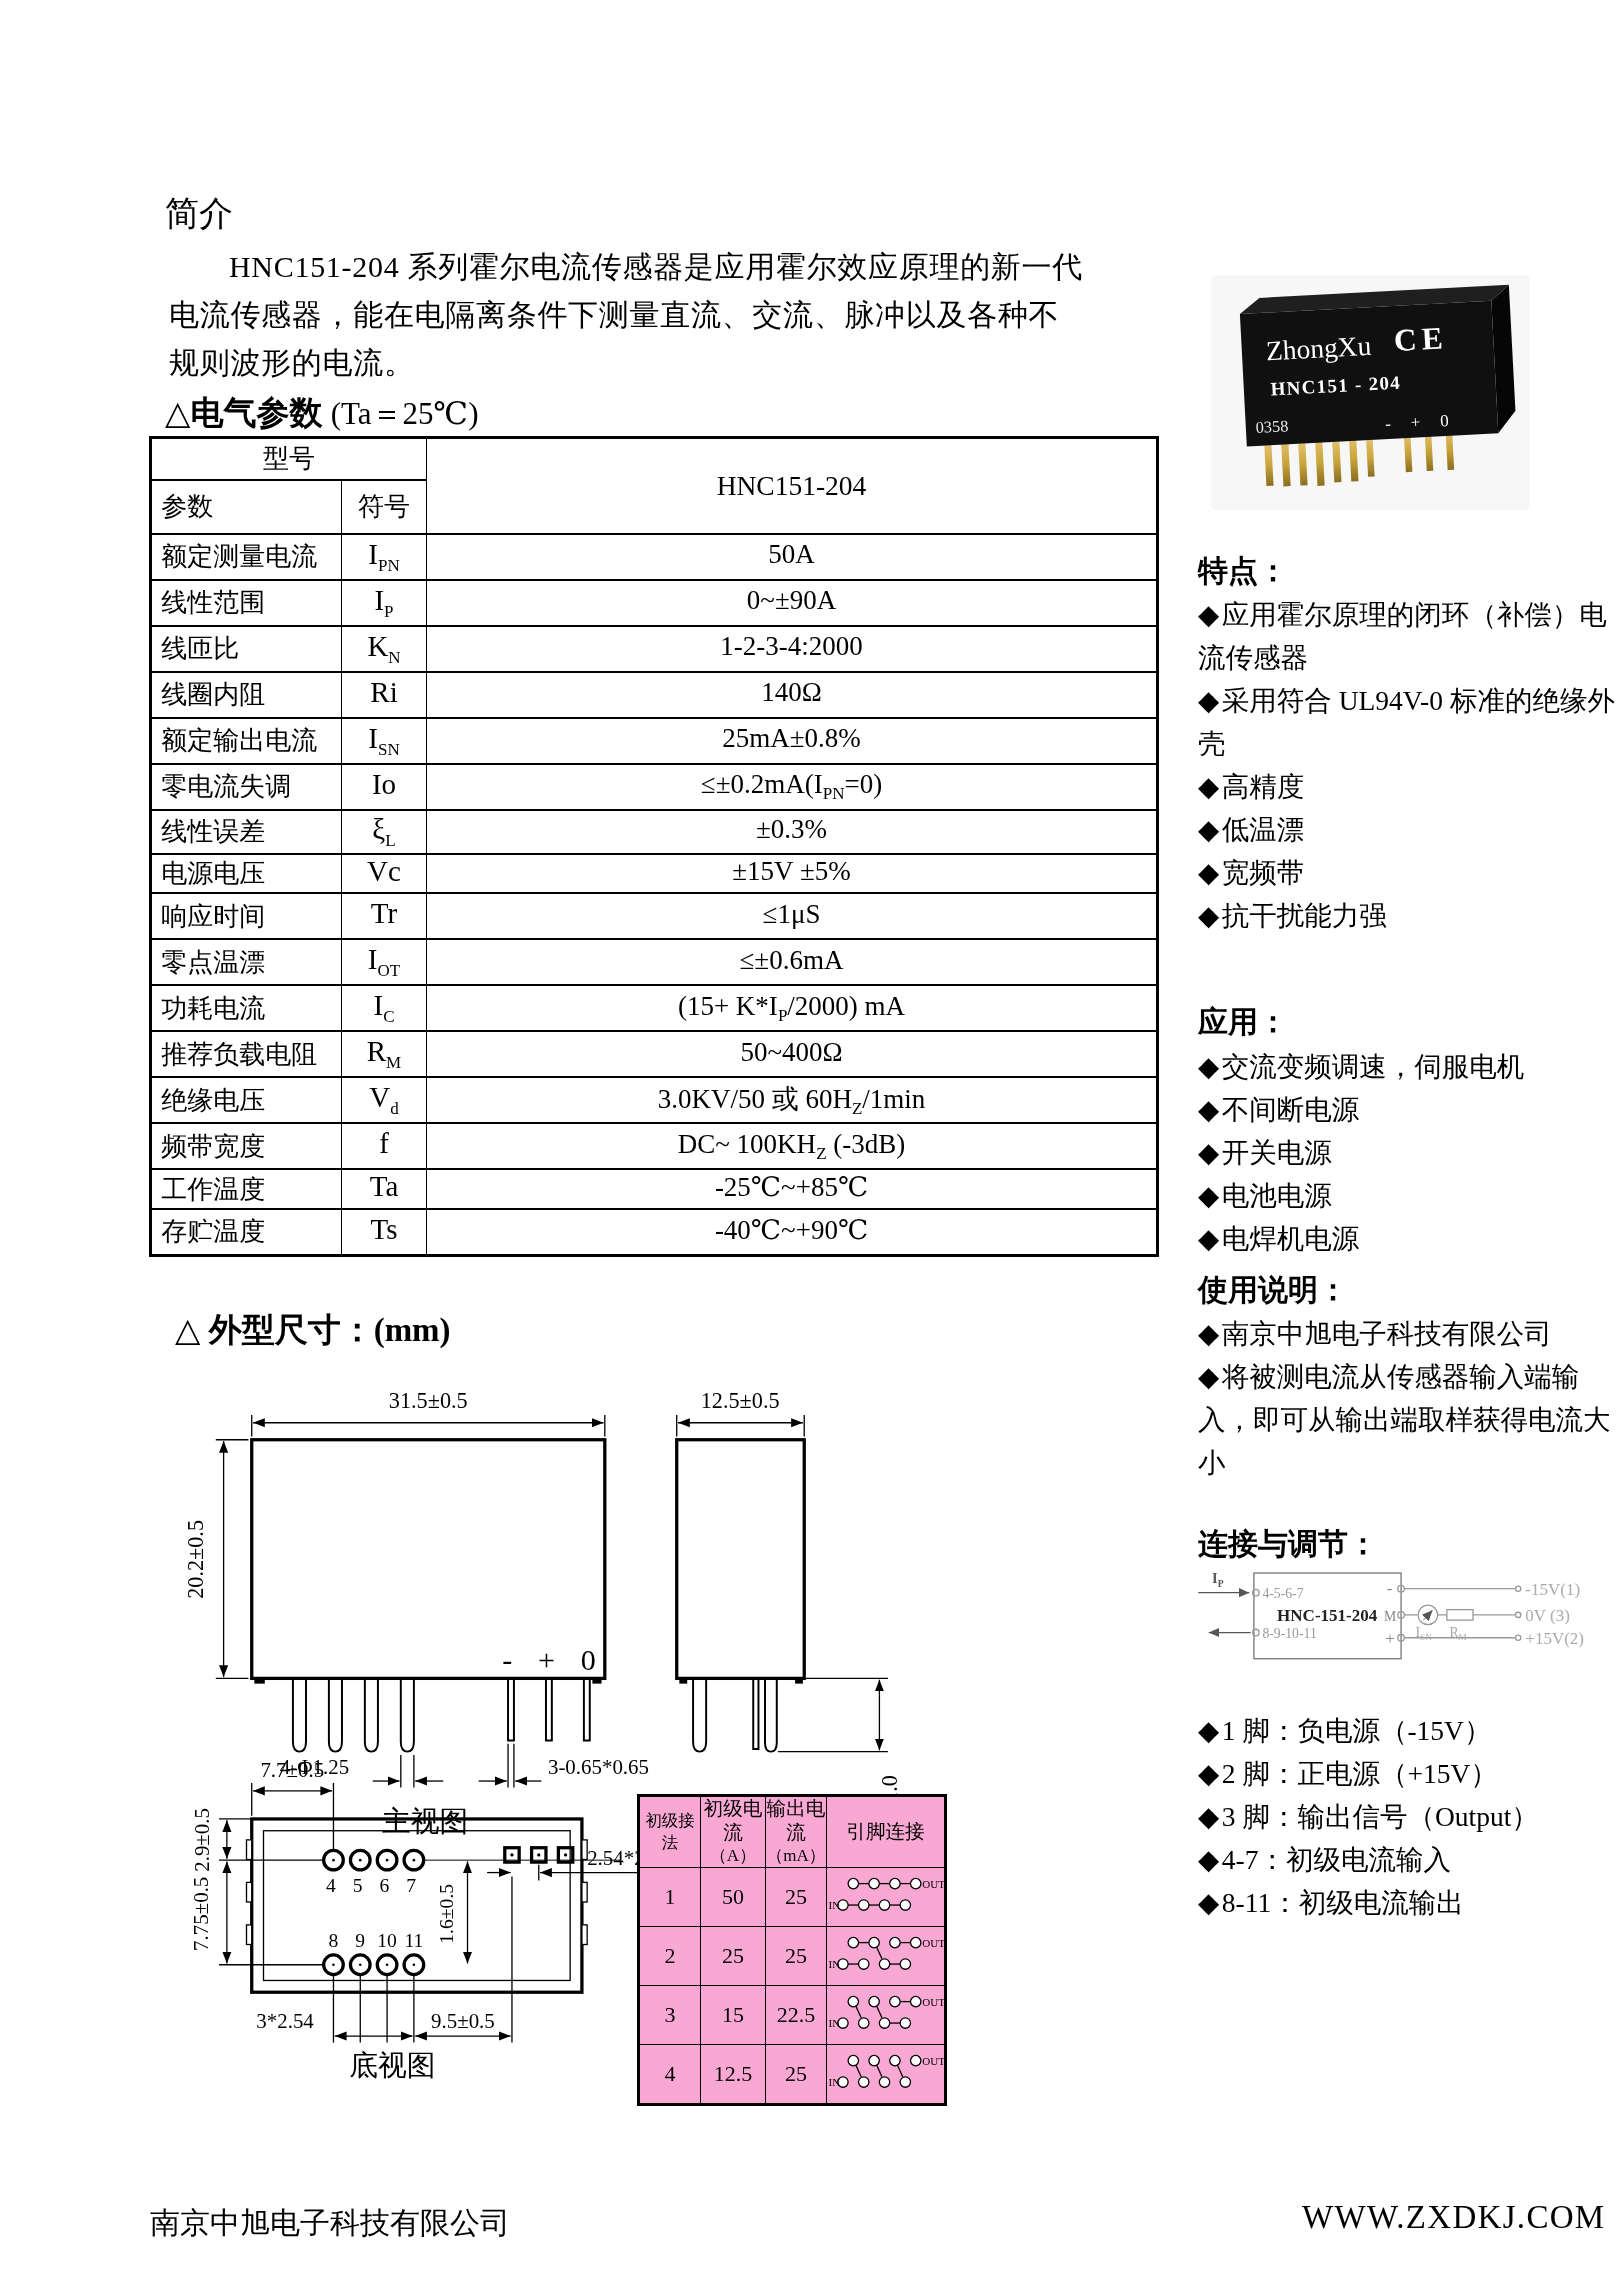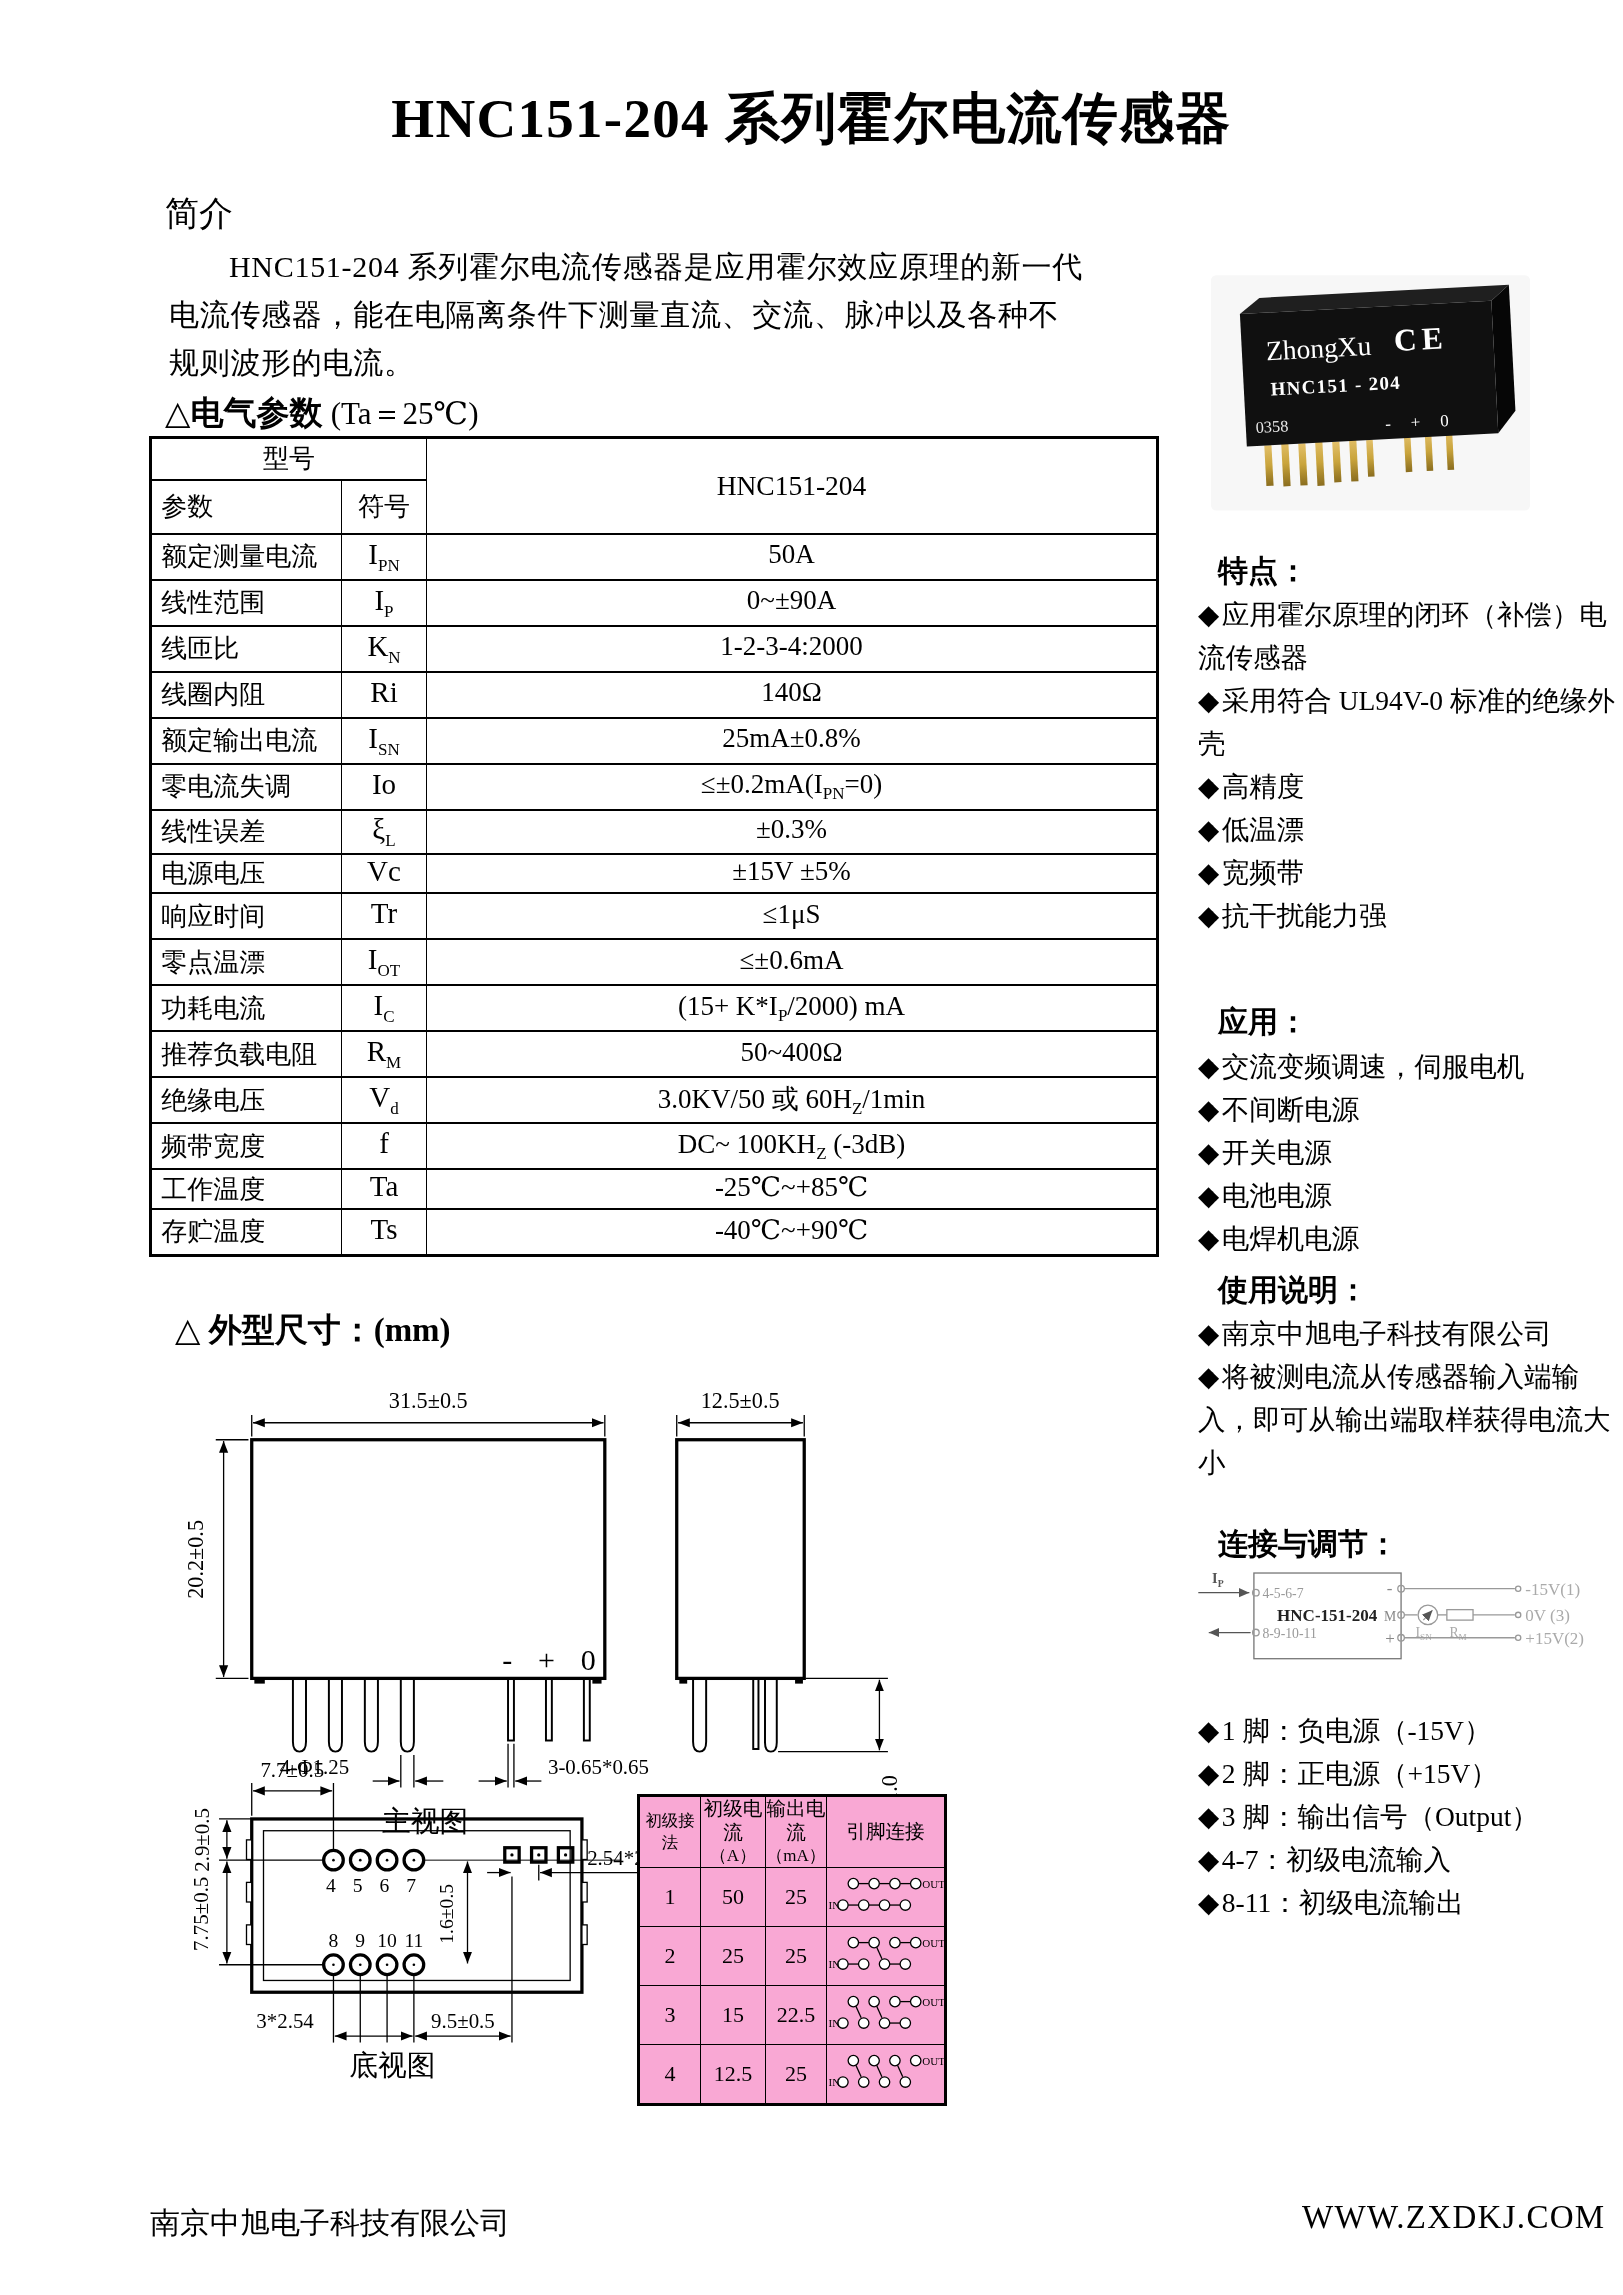--- a/index.html
+++ b/index.html
@@ -21,33 +21,32 @@
   table.params td.hmodel{font-size:26px;}
   table.params td.hval{font-size:27.5px;}
   sub{font-size:17px;}
   
   table.pins{border-collapse:collapse;table-layout:fixed;border:3.3px solid #000;background:#f9a8d4;}
   table.pins td{border:1.3px solid #000;text-align:center;vertical-align:middle;padding:0;font-size:22px;}
   table.pins td.ph1{font-size:16.4px;}
   table.pins .hd{font-size:19.6px;line-height:23.6px;}
   table.pins .hu{font-size:17px;}
   
-  .rh{font-size:30px;font-weight:bold;margin-left:20px;}
+  .rh{font-size:30px;font-weight:bold;}
   .li{font-size:27.5px;line-height:43px;width:427px;}
   .bul{margin-right:2.6px;}
   .footer{font-size:30px;}
   .site{font-size:33px;letter-spacing:1.3px;}
   svg text{font-family:"Liberation Serif","DejaVu Serif",serif;}
 </style>
 </head>
 <body>
 
 <div id="page">
 
-  <div class="abs title" style="top:82px;left:0;">HNC151-204 系列霍尔电流传感器</div>
 
   <div class="abs h1" style="left:165px;top:191px;">简介</div>
   <div class="abs para" style="left:169px;top:243px;">HNC151-204 系列霍尔电流传感器是应用霍尔效应原理的新一代电流传感器，能在电隔离条件下测量直流、交流、脉冲以及各种不规则波形的电流。</div>
 
   <div class="abs sechead" style="left:165px;top:391px;">
     <span>△</span><span>电气参数</span>
     <span class="secnote">(Ta＝25℃)</span>
   </div>
 
   <table class="params abs" style="left:149px;top:436px;">

